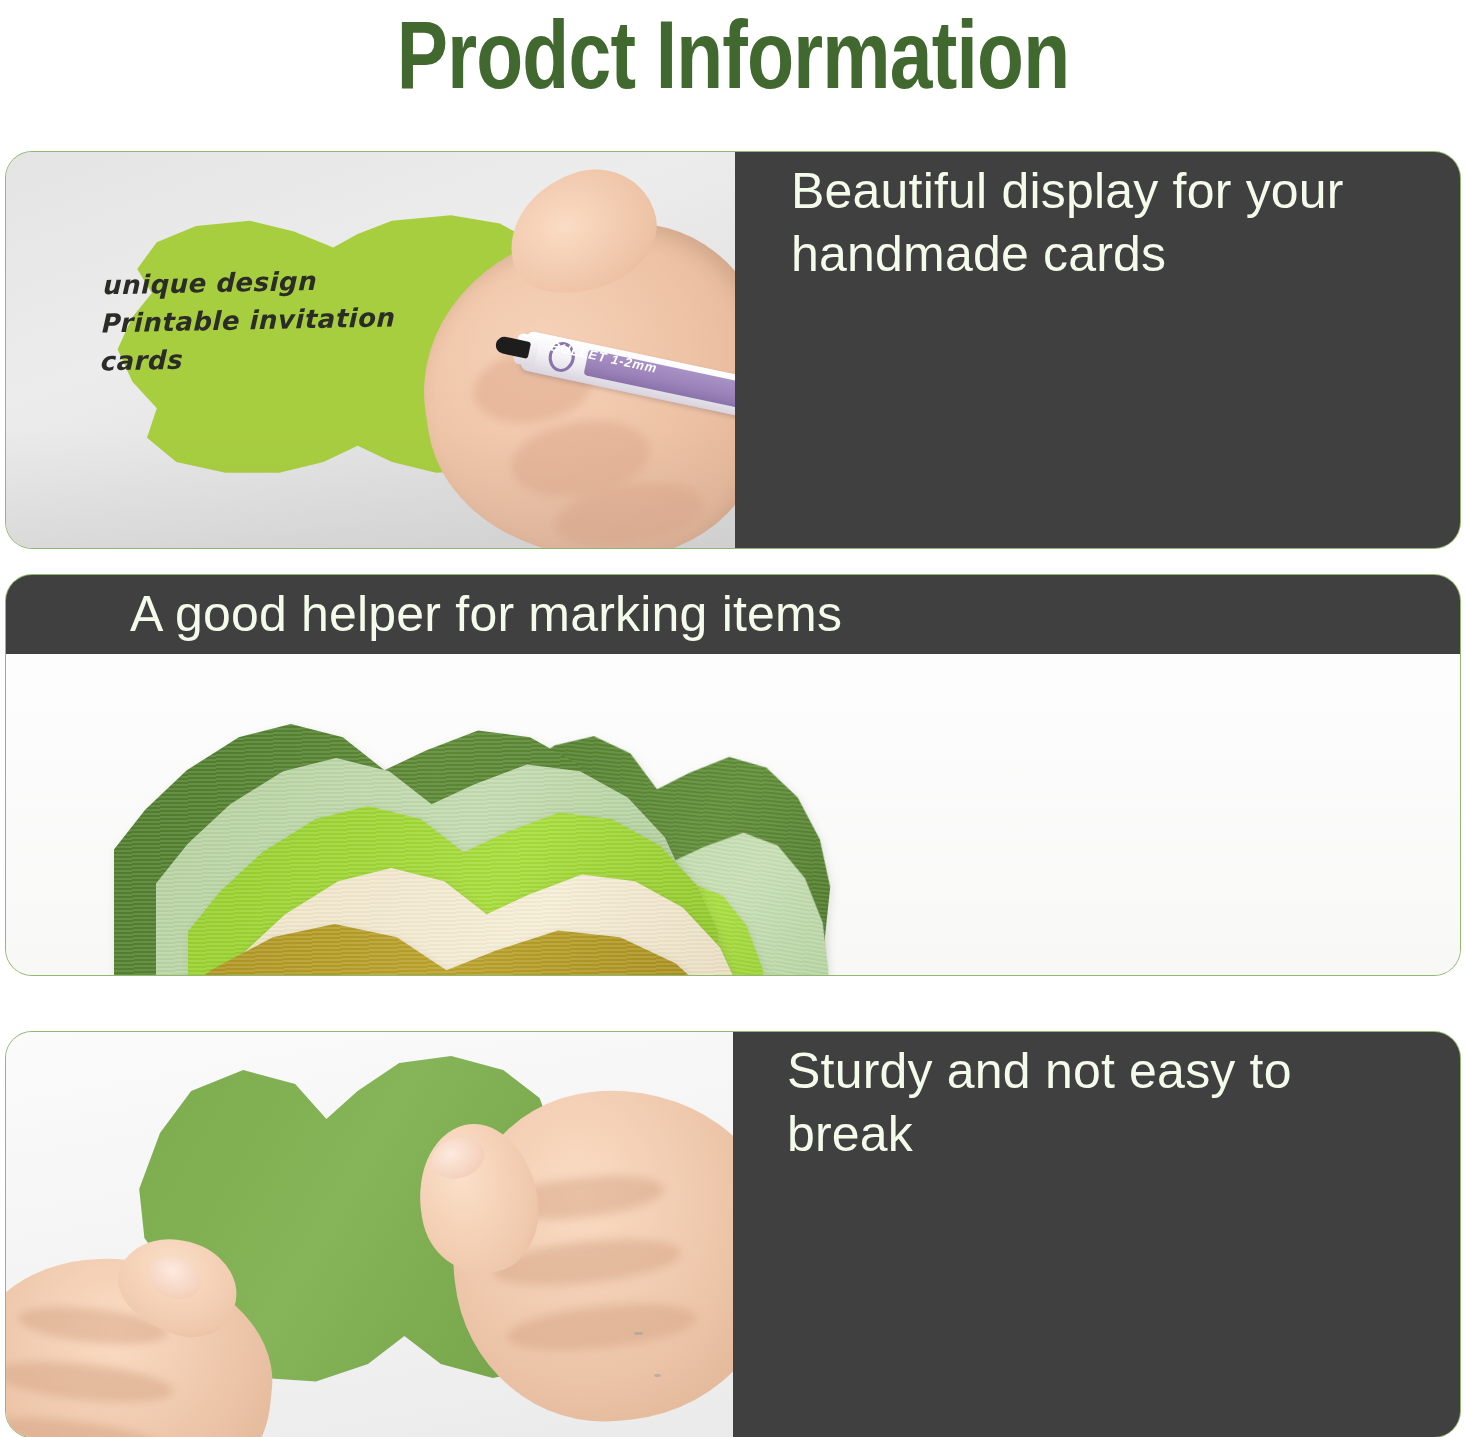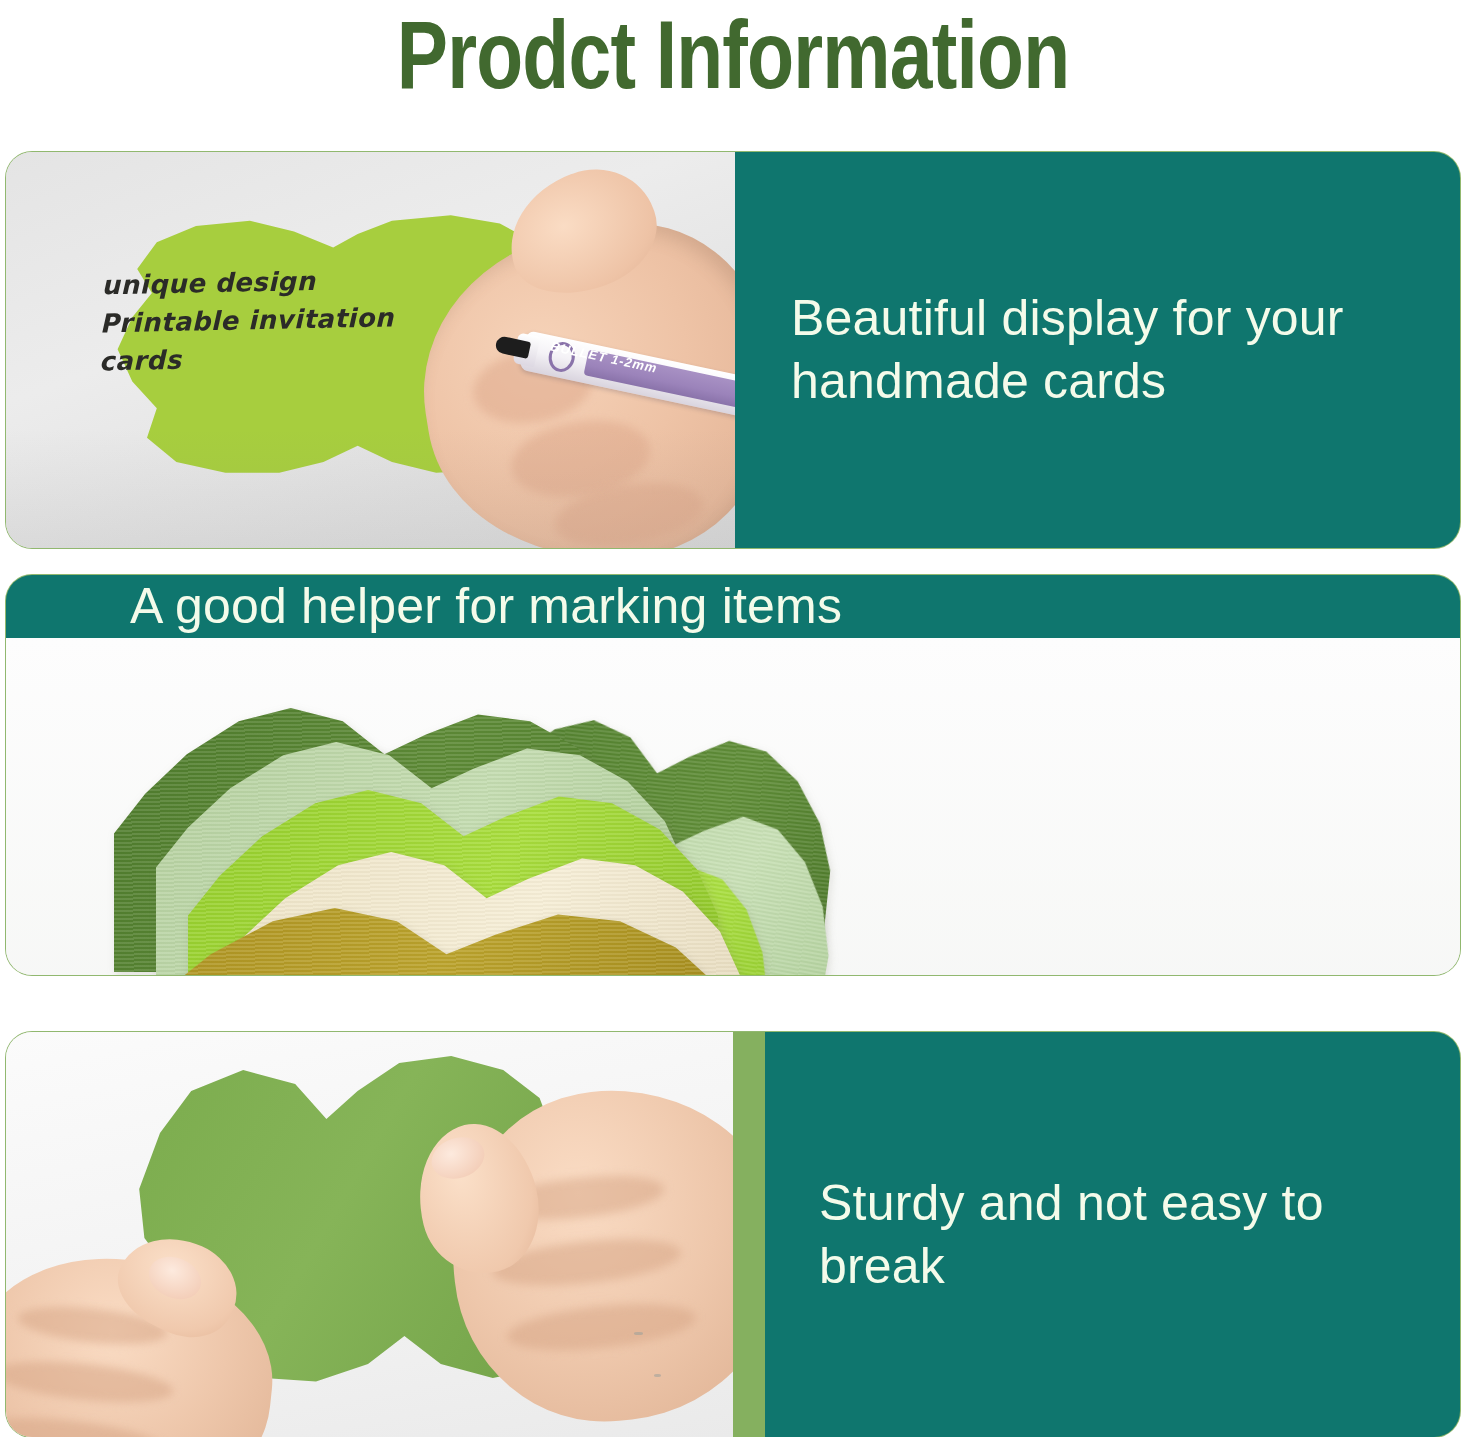--- a/index.html
+++ b/index.html
@@ -38,34 +38,34 @@
   #panel-2{ left:6px; top:575px;  width:1454px; height:400px;flex-direction:column; }
   #panel-3{ left:6px; top:1032px; width:1454px; height:405px; }
 
   .photo-cell{ position:relative; overflow:hidden; background:#e9e9e9; flex:0 0 729px; }
   #panel-1 .photo-cell{ flex-basis:729px; }
   #panel-2 .photo-cell{ flex-basis:723px; }
   #panel-3 .photo-cell{ flex-basis:727px; }
 
   .text-cell{
     flex:1 1 auto;
-    background:#0f766e;
+    background:#404040;
     display:flex;
-    align-items:center;
-    padding:0 56px;
+    align-items:flex-start;
+    padding:8px 56px;
   }
   .caption{
     color:#F4FBEA;
     font-size:50px;
     line-height:1.26;
     font-weight:normal;
     letter-spacing:.2px;
   }
   #panel-2 .text-cell{ padding-left:124px; }
-  #panel-3 .text-cell{ padding-left:54px;margin-left:32px; }
+  #panel-3 .text-cell{ padding-left:54px; }
 
   
   .ph1{ position:absolute; inset:0;
         background:linear-gradient(160deg,#e4e4e4 0%,#ececec 38%,#e0e0e0 75%,#d9d9d9 100%); }
   .ph1 .desk-shadow{
     position:absolute; left:0; right:0; bottom:0; height:120px;
     background:linear-gradient(to bottom, rgba(0,0,0,0) 0%, rgba(120,120,120,.10) 100%);
   }
   
   .lime-card{

